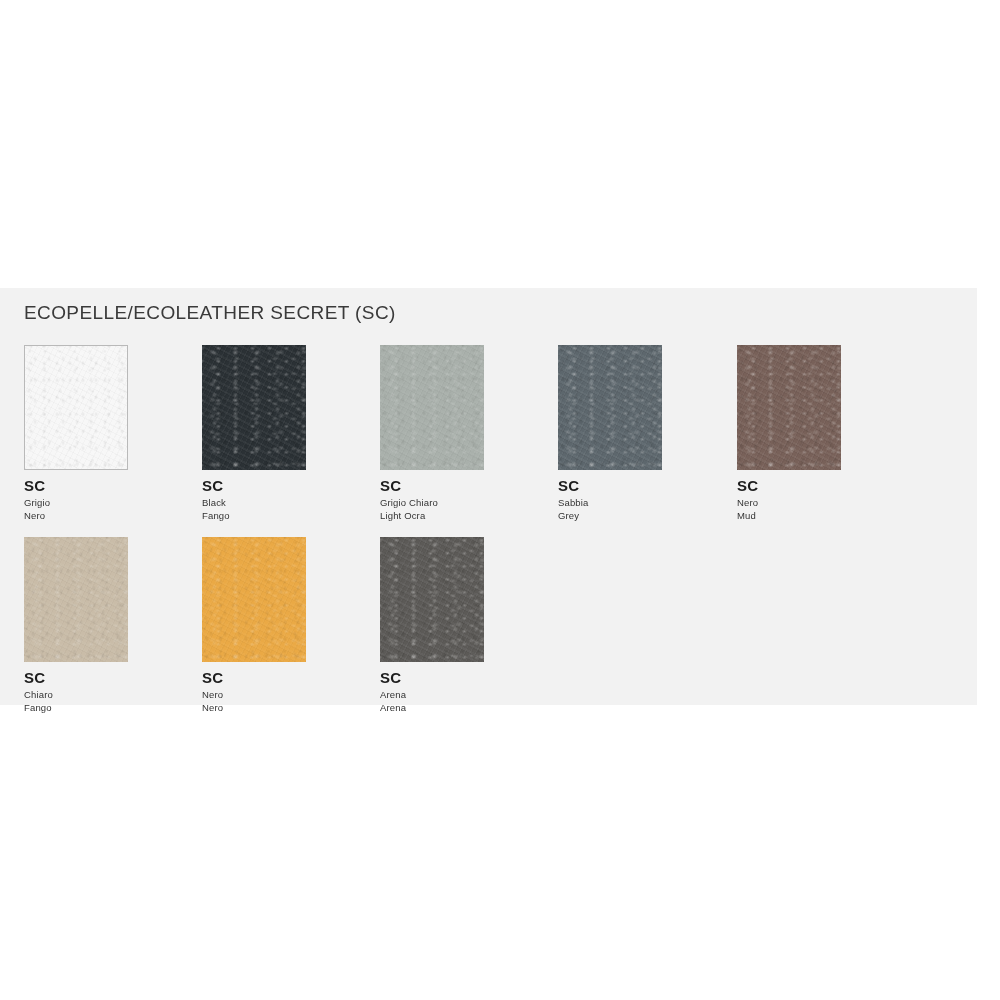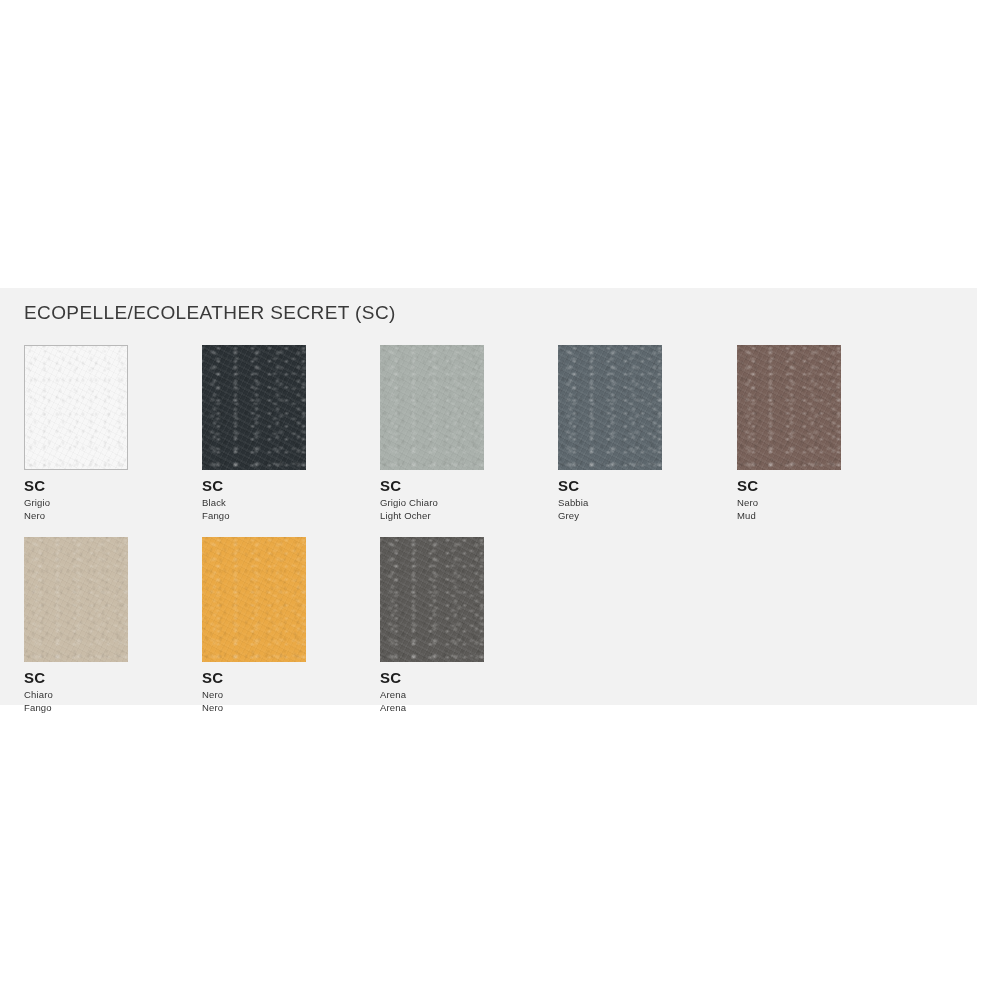--- a/index.html
+++ b/index.html
@@ -172,21 +172,21 @@
         </div>
 
         <div class="swatch-cell" style="left:356px;">
           <div class="swatch swatch-light" style="background-color: rgb(169, 176, 171);">
             <div class="grain"></div>
             <div class="grain2"></div>
           </div>
           <div class="labels">
             <div class="code">SC</div>
             <div class="name-it">Grigio Chiaro</div>
-            <div class="name-en">Light Ocher</div>
+            <div class="name-en">Light Ocra</div>
           </div>
         </div>
 
         <div class="swatch-cell" style="left:534px;">
           <div class="swatch" style="background-color: rgb(93, 103, 109);">
             <div class="grain"></div>
             <div class="grain2"></div>
           </div>
           <div class="labels">
             <div class="code">SC</div>

